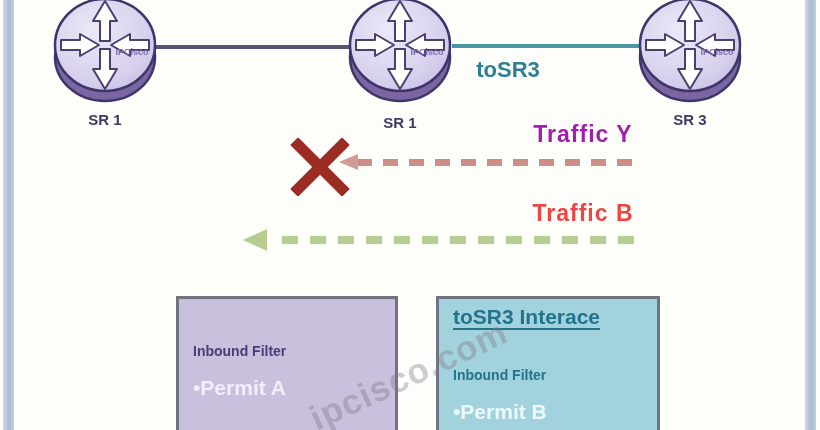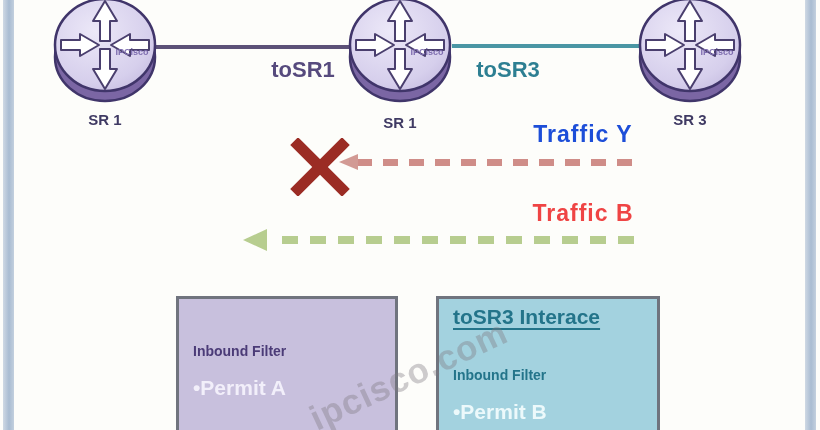--- a/index.html
+++ b/index.html
@@ -28,21 +28,21 @@
   #link-tosr1{left:150px;width:202px;background:#5c5178;}
   #link-tosr3{left:452px;width:190px;background:#4a96a4;top:44px;}
 
   .if-label{position:absolute;width:100px;text-align:center;
     font-size:22px;font-weight:bold;}
   #if-tosr1{left:253px;top:57px;color:#564a7d;}
   #if-tosr3{left:458px;top:57px;color:#2d7f92;}
 
   .traffic-label{position:absolute;width:130px;text-align:center;
     font-size:23px;font-weight:bold;letter-spacing:1px;}
-  #traffic-y-label{left:518px;top:121px;color:#1d4ed8;}
+  #traffic-y-label{left:518px;top:121px;color:#a21caf;}
   #traffic-b-label{left:518px;top:200px;color:#ef4444;}
 
   .dash-line{position:absolute;}
   #traffic-y-dashes{left:358px;top:159px;width:274px;height:7px;
     background:repeating-linear-gradient(270deg,#cf8d88 0 15px,transparent 15px 26px);}
   #traffic-b-dashes{left:272px;top:236px;width:362px;height:8px;
     background:repeating-linear-gradient(270deg,#b7cd8f 0 16px,transparent 16px 28px);}
   .arrow-head{position:absolute;width:0;height:0;}
   #traffic-y-arrowhead{left:339px;top:154px;
     border-top:8px solid transparent;border-bottom:8px solid transparent;
@@ -118,21 +118,20 @@
     <ellipse cx="52" cy="48" rx="50" ry="46" fill="url(#rgrad)" stroke="#40356a" stroke-width="2.5"></ellipse>
     <g fill="#ffffff" stroke="#4a3f6e" stroke-width="2" stroke-linejoin="round">
       <polygon points="52,4 64,24 57,24 57,44 47,44 47,24 40,24"></polygon>
       <polygon points="52,92 64,72 57,72 57,52 47,52 47,72 40,72"></polygon>
       <polygon points="46,48 27,37 27,43 8,43 8,53 27,53 27,59"></polygon>
       <polygon points="58,48 77,37 77,43 96,43 96,53 77,53 77,59"></polygon>
     </g>
     <text x="79" y="58" font-size="9" font-weight="bold" text-anchor="middle" fill="#7e6daf">IPCisco</text>
   </svg>
 
-  <div id="if-tosr1" class="if-label">toSR1</div>
   <div id="if-tosr3" class="if-label">toSR3</div>
 
   <div id="label-sr1" class="node-label">SR 1</div>
   <div id="label-sr2" class="node-label">SR 1</div>
   <div id="label-sr3" class="node-label">SR 3</div>
 
   <div id="traffic-y-label" class="traffic-label">Traffic Y</div>
   <div id="traffic-y-dashes" class="dash-line"></div>
   <div id="traffic-y-arrowhead" class="arrow-head"></div>
   <svg id="blocked-x" width="60" height="58" viewBox="0 0 60 58">

